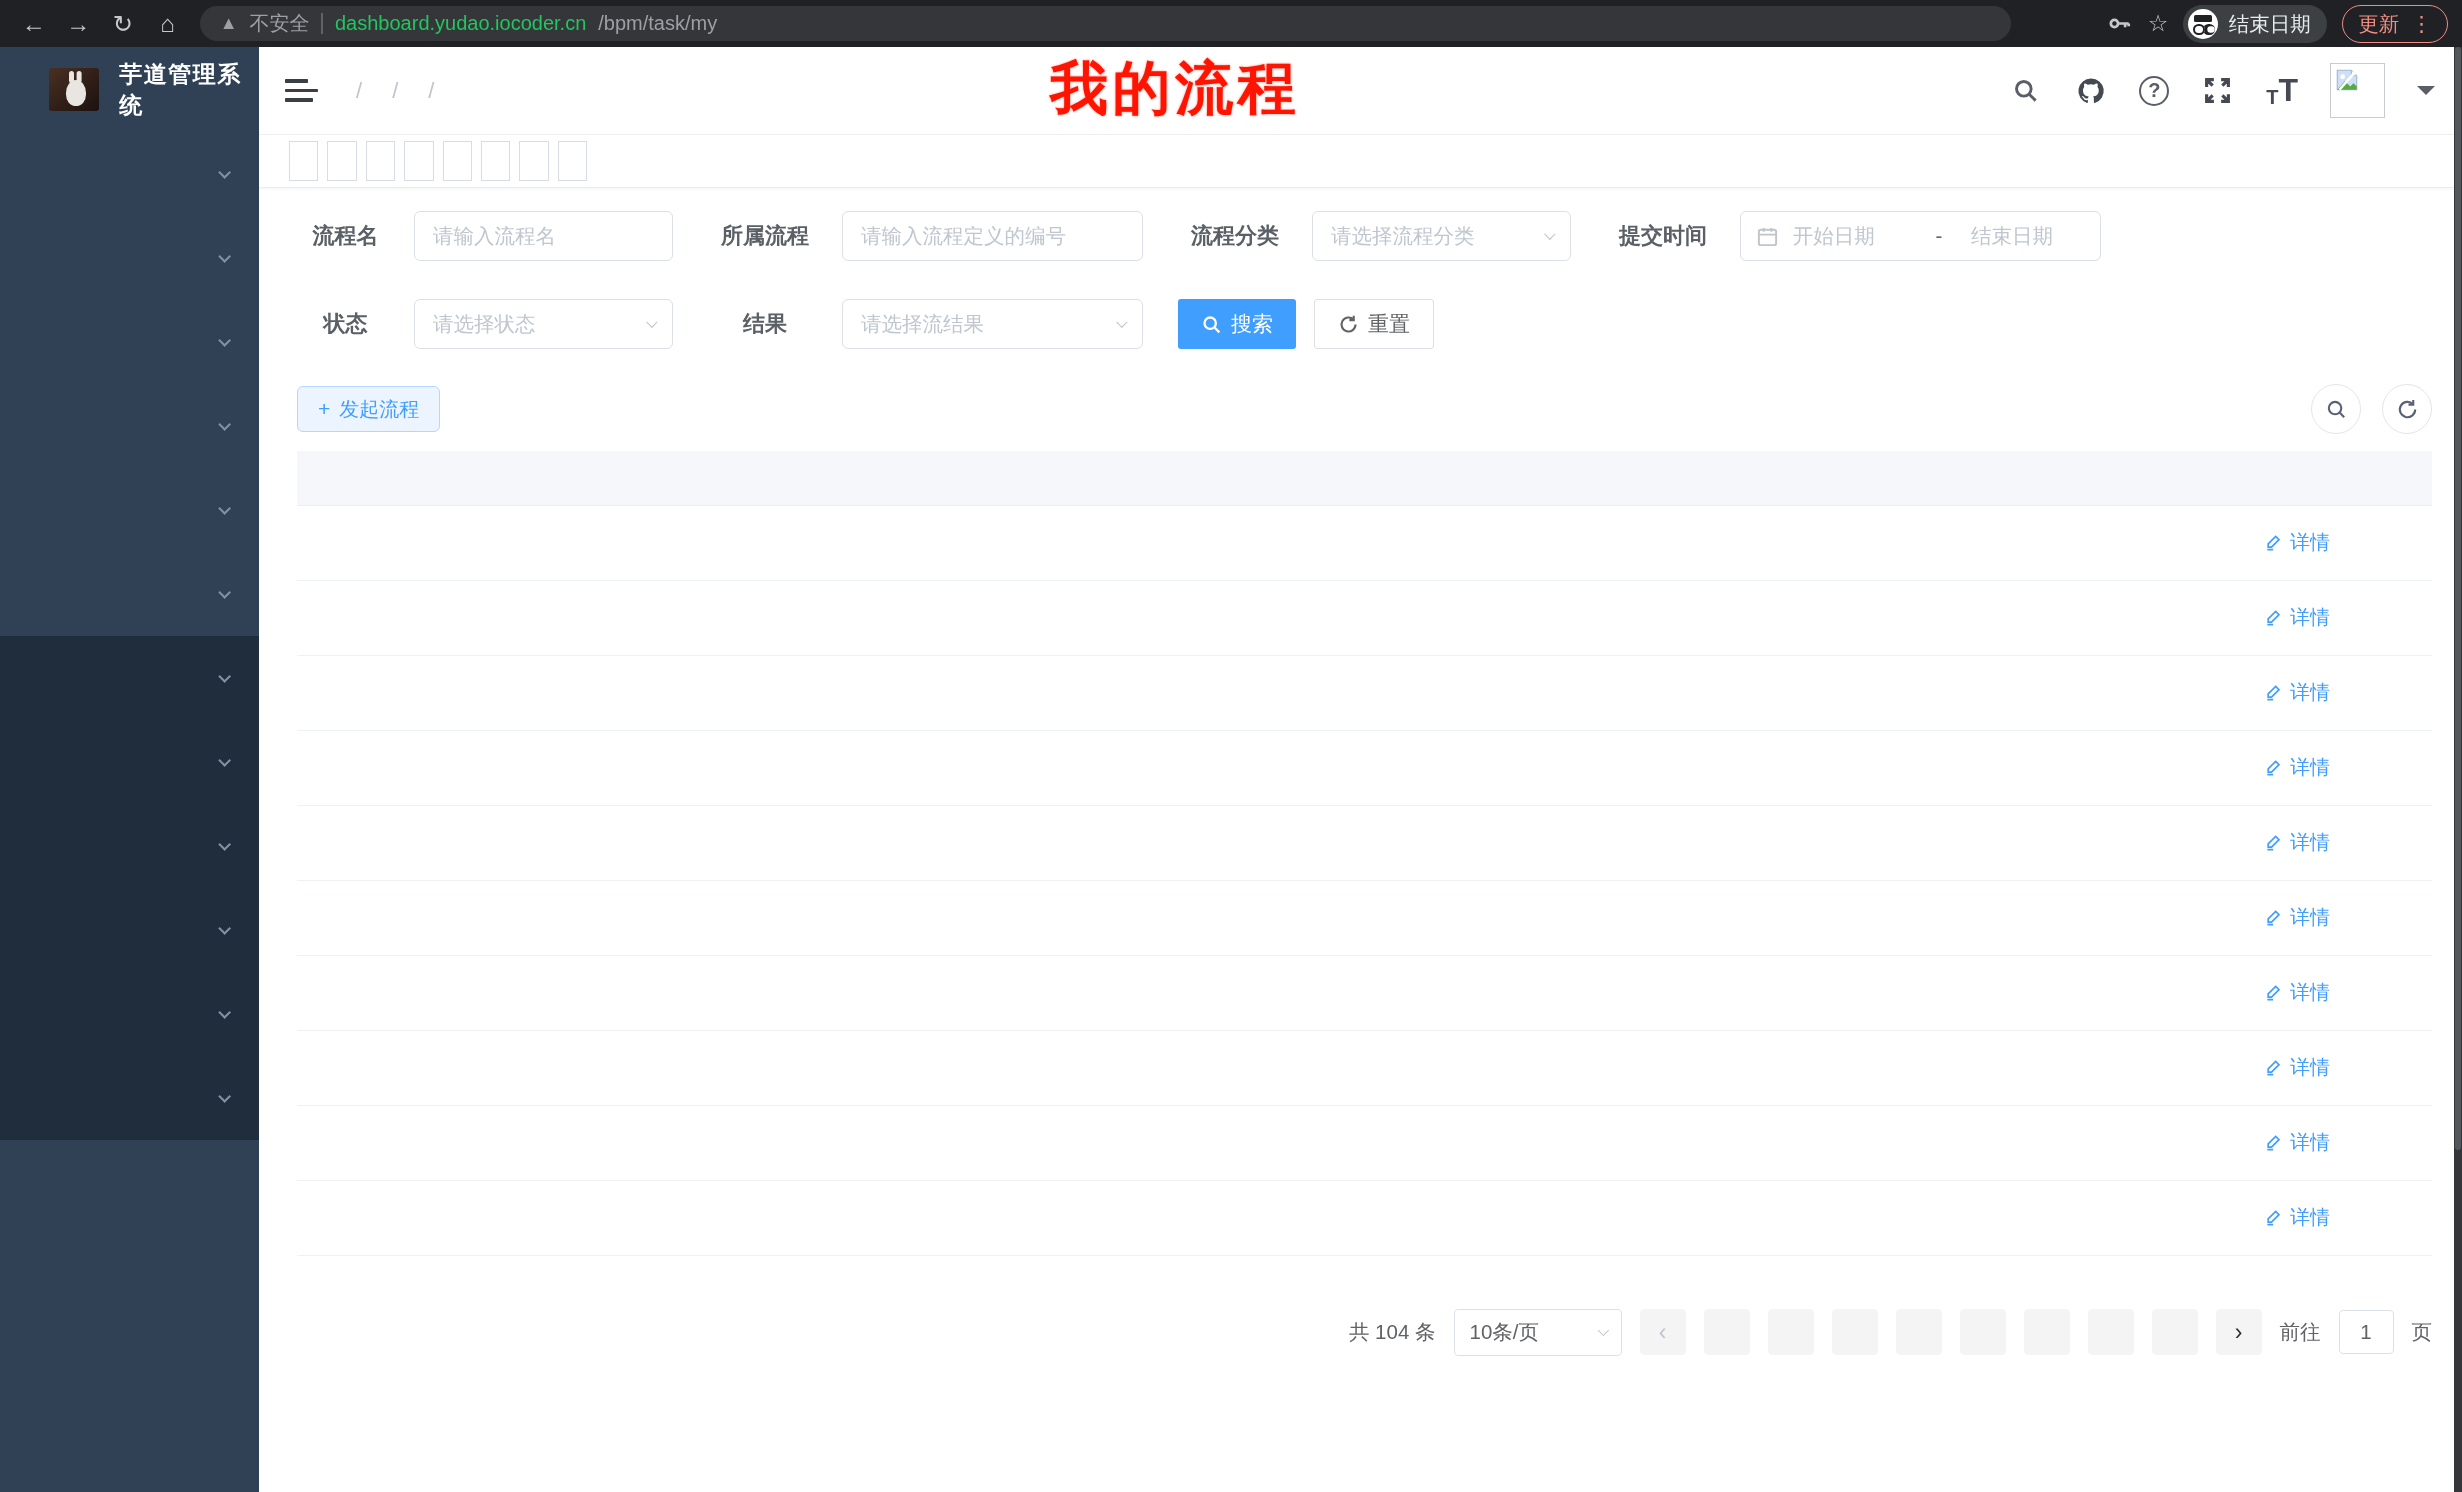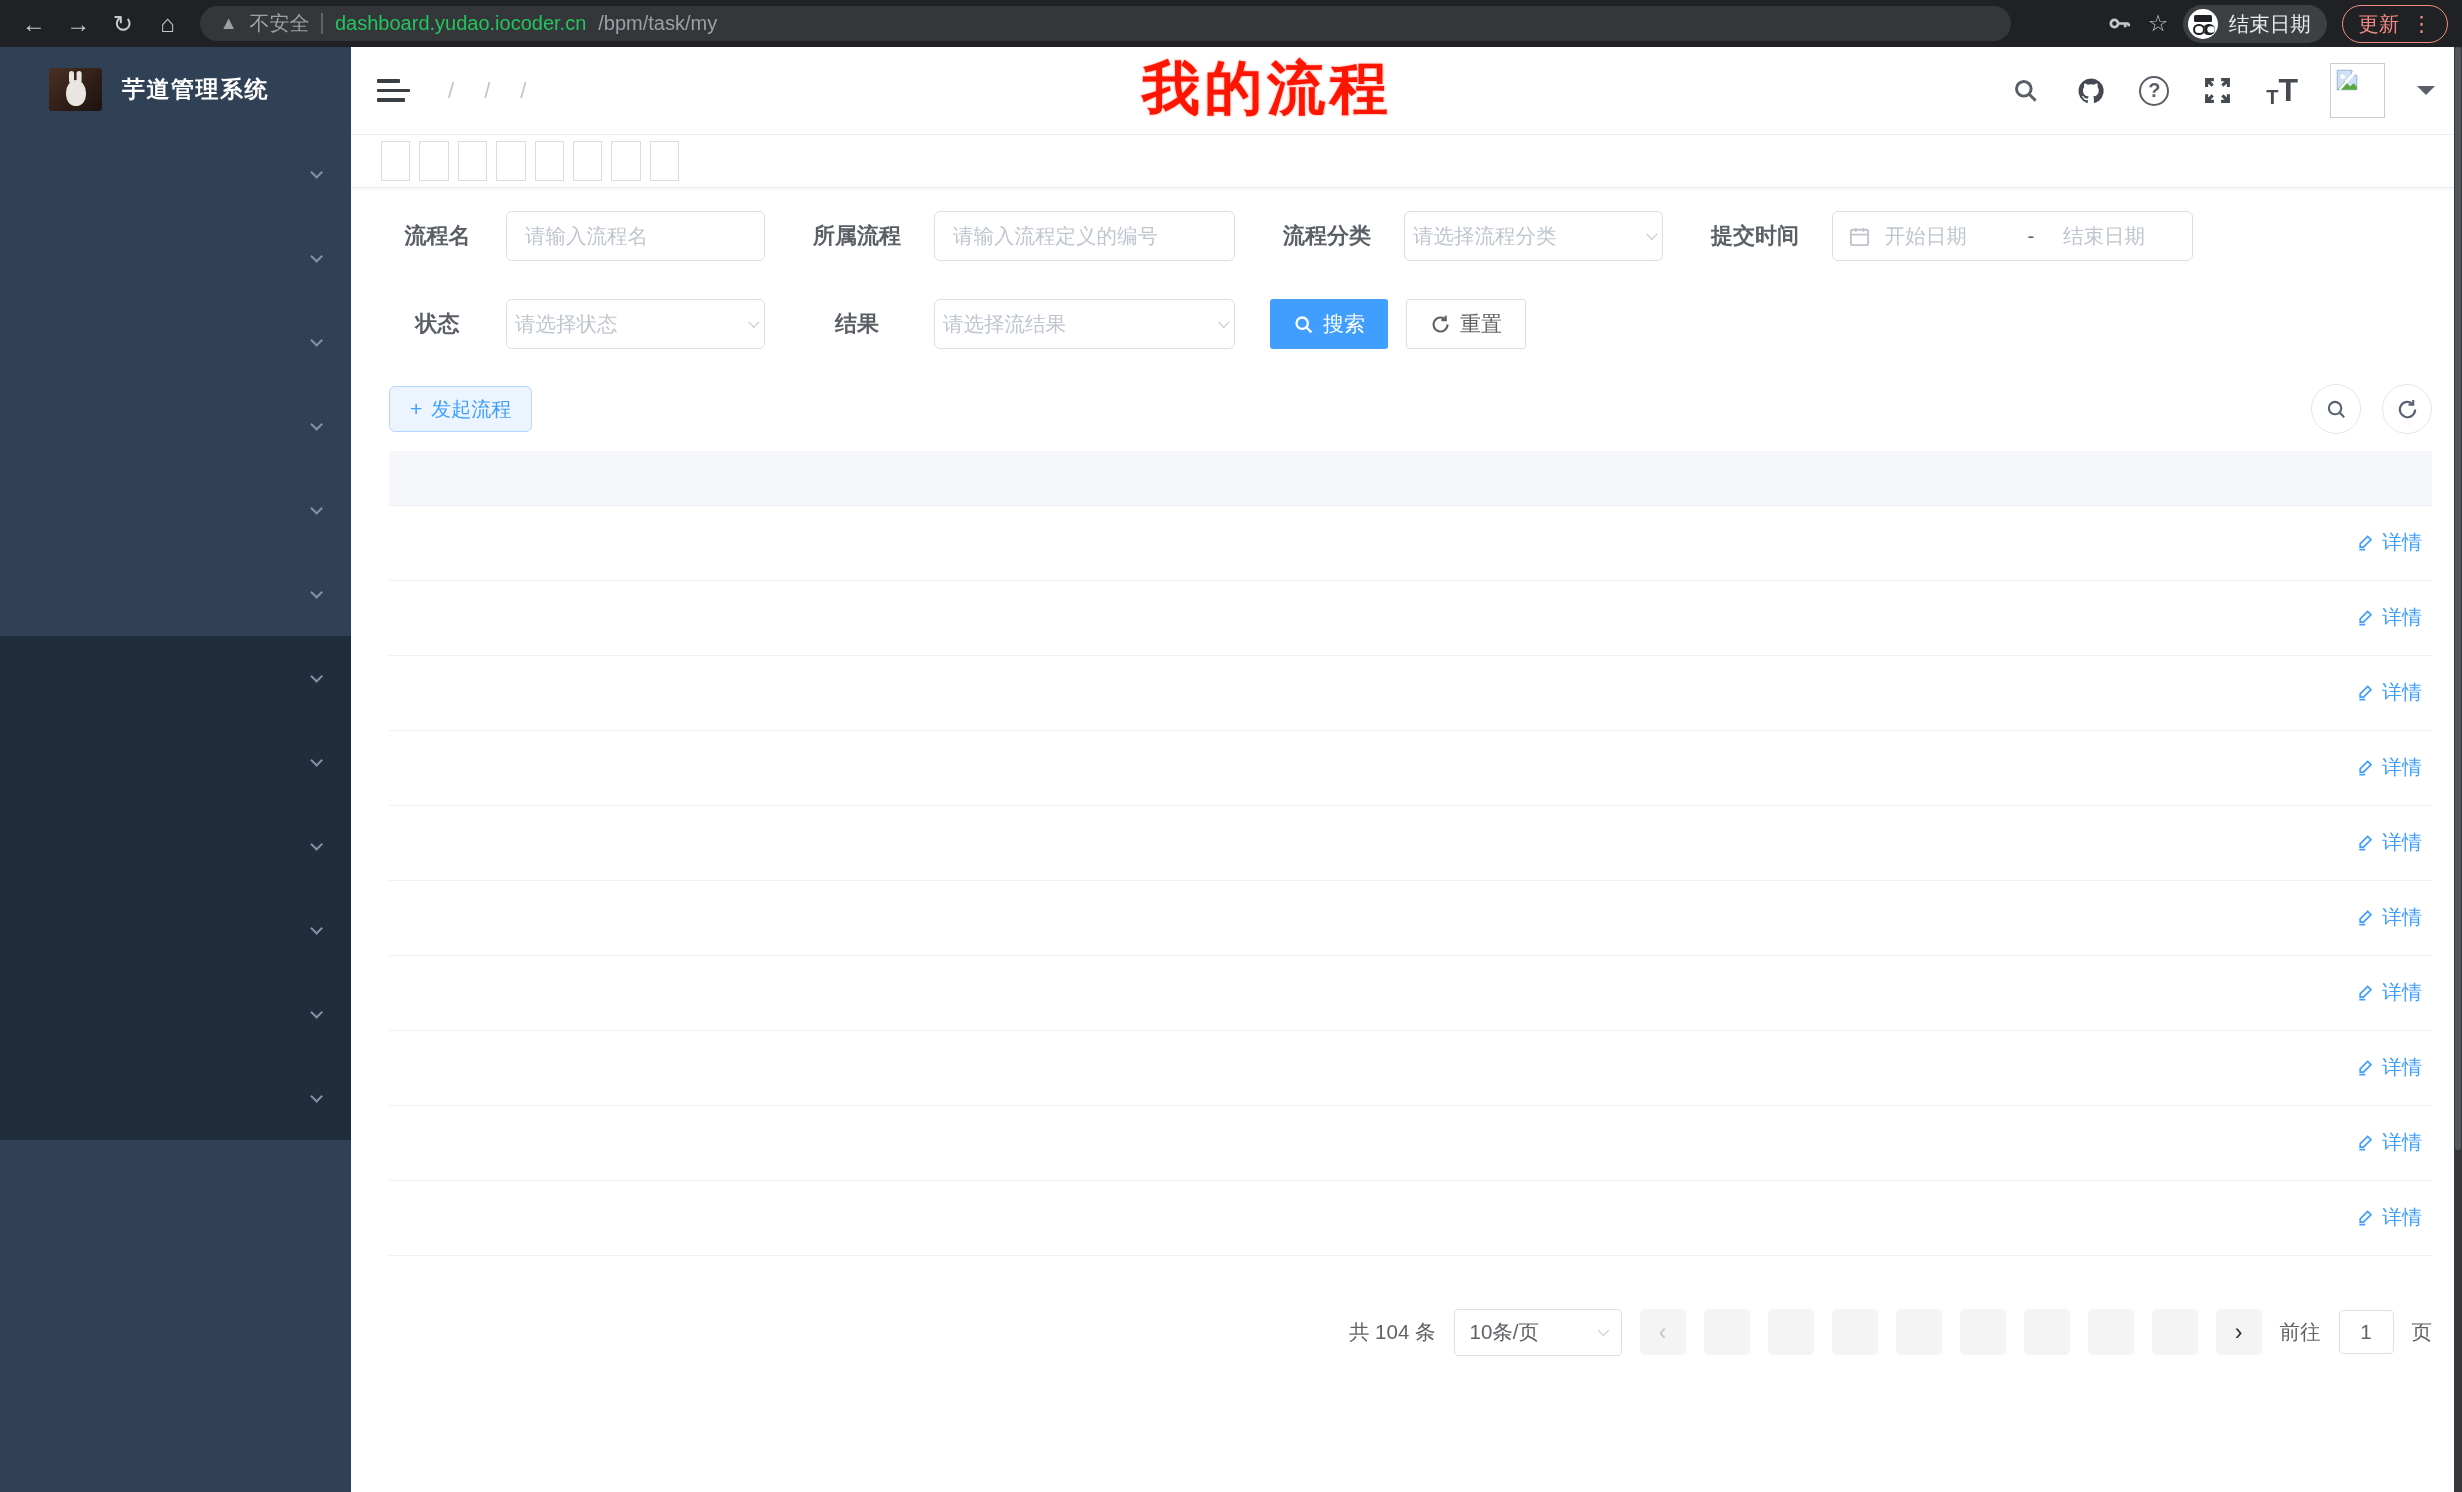--- a/index.html
+++ b/index.html
@@ -26,21 +26,21 @@
   .incog-face::before { content:""; position:absolute; left:6px; top:6.8px; width:18px; height:6.8px; background:#202124; border-radius:1.5px; }
   .incog-face::after { content:""; position:absolute; left:5.3px; top:15px; width:7.6px; height:7.6px; border:2.3px solid #202124; border-radius:50%;
     box-shadow:12px 0 0 -2.3px #fff, 10px 0 0 0 #202124; }
   .update-pill { border:1.5px solid #f28b82; border-radius:20px; height:38px; display:flex; align-items:center;
     gap:12px; padding:0 15px; color:#f28b82; font-size:20.5px; }
   .kebab { font-size:21px; letter-spacing:0; }
 
   
   .app { display:flex; height:1446px; }
 
-  .sidebar { width:351px; background:#304156; flex:none; }
+  .sidebar { width:259px; background:#304156; flex:none; }
   .logo-row { height:85px; display:flex; align-items:center; padding-left:49px; gap:20px; }
   .logo-img { width:53px; height:43px; border-radius:3px; position:relative; overflow:hidden;
     background:linear-gradient(140deg,#4a3023 0%,#2e1d16 60%,#1c1210 100%); }
   .logo-img::before { content:""; position:absolute; left:16.7px; top:12px; width:20px; height:26px; background:#e9e6e2; border-radius:50% 50% 45% 45%; }
   .logo-img::after { content:""; position:absolute; left:20px; top:3px; width:5.3px; height:12px; background:#e9e6e2; border-radius:3px;
     box-shadow:7.6px 0 0 #e9e6e2; }
   .side-title { color:#fff; font-size:23px; font-weight:700; letter-spacing:1.5px; }
 
   .mi { height:84px; display:flex; align-items:center; color:#bfcbd9; font-size:22px; padding:0 32px 0 47px; cursor:pointer; }
   .mi .ic { width:35px; font-size:24px; color:#b3c0cd; flex:none; text-align:center; }
@@ -81,21 +81,21 @@
   .content { padding:23px 30px 0 38px; }
   .frow { display:flex; align-items:center; }
   .frow + .frow { margin-top:38px; }
   .ffield { display:flex; align-items:center; margin-right:35px; }
   .flabel { font-size:22px; color:#5a6066; font-weight:700; margin-right:20px; text-align:center; }
   .lw1 { width:97px; } .lw2 { width:114px; }
   .tin { height:50px; border:1.5px solid #dcdfe6; border-radius:6px; padding:0 18px; font-size:20.5px; color:#606266;
     font-family:inherit; outline:none; background:#fff; }
   .tin::placeholder { color:#bfc6cf; }
   .w340 { width:259px; } .w396 { width:301px; }
-  .sel { height:50px; border:1.5px solid #dcdfe6; border-radius:6px; padding:0 8px; display:flex; align-items:center;
+  .sel { height:50px; border:1.5px solid #dcdfe6; border-radius:6px; padding:0 18px; display:flex; align-items:center;
     background:#fff; font-size:20.5px; color:#bfc6cf; }
   .sel .schev { margin-left:auto; width:8.4px; height:8.4px; border:solid #c0c4cc; border-width:0 1.9px 1.9px 0; transform:rotate(45deg) translateY(-2.3px); }
   .daterange { width:361px; height:50px; border:1.5px solid #dcdfe6; border-radius:6px; display:flex; align-items:center;
     padding:0 15px; gap:13.7px; font-size:20.5px; color:#bfc6cf; }
   .daterange .dash { color:#606266; flex:1; text-align:center; }
   .daterange .dph { width:114px; }
   .btn { height:50px; border-radius:3px; display:inline-flex; align-items:center; gap:9px; font-size:21px; cursor:pointer; border:none; font-family:inherit; }
   .btn-primary { background:#409eff; color:#fff; padding:0 23px; }
   .btn-default { background:#fff; color:#606266; border:1.5px solid #dcdfe6; padding:0 23px; margin-left:18px; }
   .toolbar { display:flex; align-items:center; margin-top:35px; }

